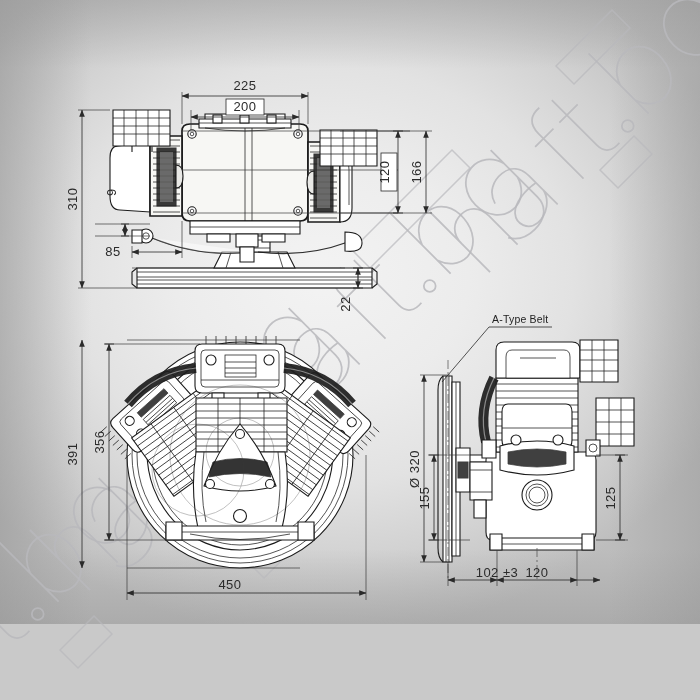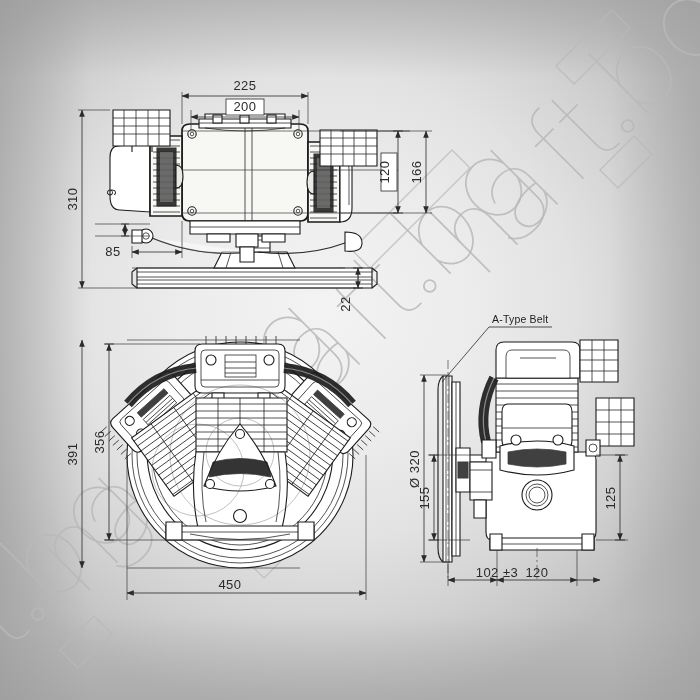--- a/index.html
+++ b/index.html
@@ -3,21 +3,21 @@
 <meta charset="utf-8">
 <title>Air Compressor Pump Technical Drawing</title>
 <style>
   html,body{margin:0;padding:0;}
   body{
     width:700px;height:700px;overflow:hidden;
     font-family:"Liberation Sans", sans-serif;
     background:#c9c9c9;
   }
   #sheet{
-    position:relative;width:700px;height:700px;
+    position:relative;width:700px;height:624px;
     background:
       radial-gradient(ellipse 62% 58% at 46% 44%, #f3f3f3 0%, #ececec 34%, #e2e2e2 58%, #d2d2d2 78%, #bdbdbd 100%);
   }
   
   #sheet:before{
     content:"";position:absolute;inset:0;pointer-events:none;
     background:
       linear-gradient(to right, rgba(150,150,150,.55) 0%, rgba(150,150,150,0) 13%, rgba(150,150,150,0) 87%, rgba(150,150,150,.45) 100%),
       linear-gradient(to bottom, rgba(150,150,150,.45) 0%, rgba(150,150,150,0) 11%, rgba(150,150,150,0) 88%, rgba(150,150,150,.45) 100%);
   }

